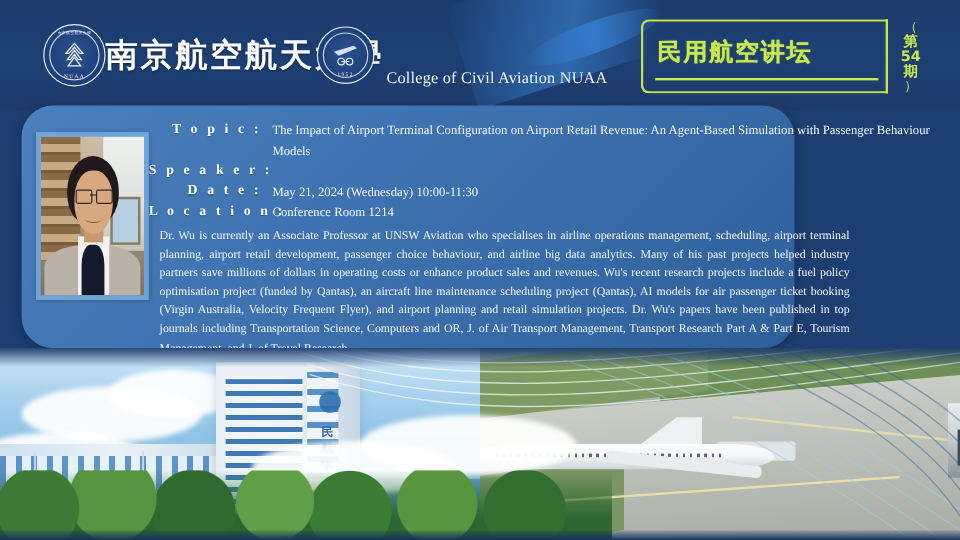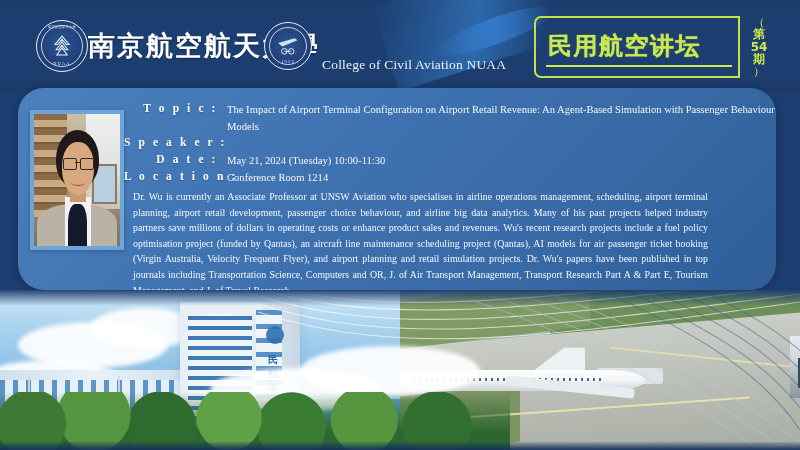--- a/index.html
+++ b/index.html
@@ -78,21 +78,21 @@
 
   
   .badge{
     position:absolute;left:534px;top:16px;width:206px;height:62px;
     box-sizing:border-box;
     border:2px solid #c3e24a;border-right:none;border-radius:7px 0 0 7px;
   }
   .badge-text{
     position:absolute;left:12px;top:12px;
     font-family:"DejaVu Sans",sans-serif;font-weight:700;
-    font-size:24px;letter-spacing:1.5px;color:#c9e94e;
+    font-size:20px;letter-spacing:1.5px;color:#c9e94e;
     text-shadow:0 0 1px #c9e94e;
     white-space:nowrap;
   }
   .badge-underline{
     position:absolute;left:10px;bottom:9px;width:186px;height:2px;background:#c9e94e;
   }
   .badge-right-bar{
     position:absolute;left:738px;top:16px;width:2px;height:62px;background:#c3e24a;
   }
   .issue{
@@ -100,21 +100,21 @@
     color:#c9e94e;font-family:"DejaVu Sans",sans-serif;
     display:flex;flex-direction:column;align-items:center;justify-content:center;
     line-height:1.05;
   }
   .issue .paren{font-size:11px;}
   .issue .ch{font-size:12px;font-weight:700;}
   .issue .num{font-size:12px;font-weight:700;}
 
   
   .panel{
-    position:absolute;left:18px;top:88px;width:758px;height:202px;
+    position:absolute;left:18px;top:88px;width:644px;height:202px;
     background:linear-gradient(135deg,#4b80bd 0%,#3f72b0 40%,#376aa6 70%,#2f5e98 100%);
     border-radius:26px;
     box-shadow:0 2px 10px rgba(0,0,0,.25);
   }
   .photo-frame{
     position:absolute;left:30px;top:110px;width:94px;height:140px;
     background:#6ea4d8;padding:4px;box-sizing:border-box;
     box-shadow:0 1px 4px rgba(0,0,0,.25);
   }
   .photo{
@@ -360,21 +360,21 @@
         <div class="lbl">T o p i c :</div>
         <div class="val">The Impact of Airport Terminal Configuration on Airport Retail Revenue: An Agent-Based Simulation with Passenger Behaviour Models</div>
       </div>
 
       <div class="row" id="row-speaker">
         <div class="lbl">S p e a k e r :</div>
       </div>
 
       <div class="row" id="row-date">
         <div class="lbl">D a t e :</div>
-        <div class="val">May 21, 2024 (Tuesday) 10:00-11:30</div>
+        <div class="val">May 21, 2024 (Wednesday) 10:00-11:30</div>
       </div>
 
       <div class="row" id="row-location">
         <div class="lbl">L o c a t i o n :</div>
         <div class="val">Conference Room 1214</div>
       </div>
 
       <div class="row" id="row-intro">
         <div class="val">Dr. Wu is currently an Associate Professor at UNSW Aviation who specialises in airline operations management, scheduling, airport terminal planning, airport retail development, passenger choice behaviour, and airline big data analytics. Many of his past projects helped industry partners save millions of dollars in operating costs or enhance product sales and revenues. Wu's recent research projects include a fuel policy optimisation project (funded by Qantas), an aircraft line maintenance scheduling project (Qantas), AI models for air passenger ticket booking (Virgin Australia, Velocity Frequent Flyer), and airport planning and retail simulation projects. Dr. Wu's papers have been published in top journals including Transportation Science, Computers and OR, J. of Air Transport Management, Transport Research Part A &amp; Part E, Tourism Management, and J. of Travel Research.</div>
       </div>

